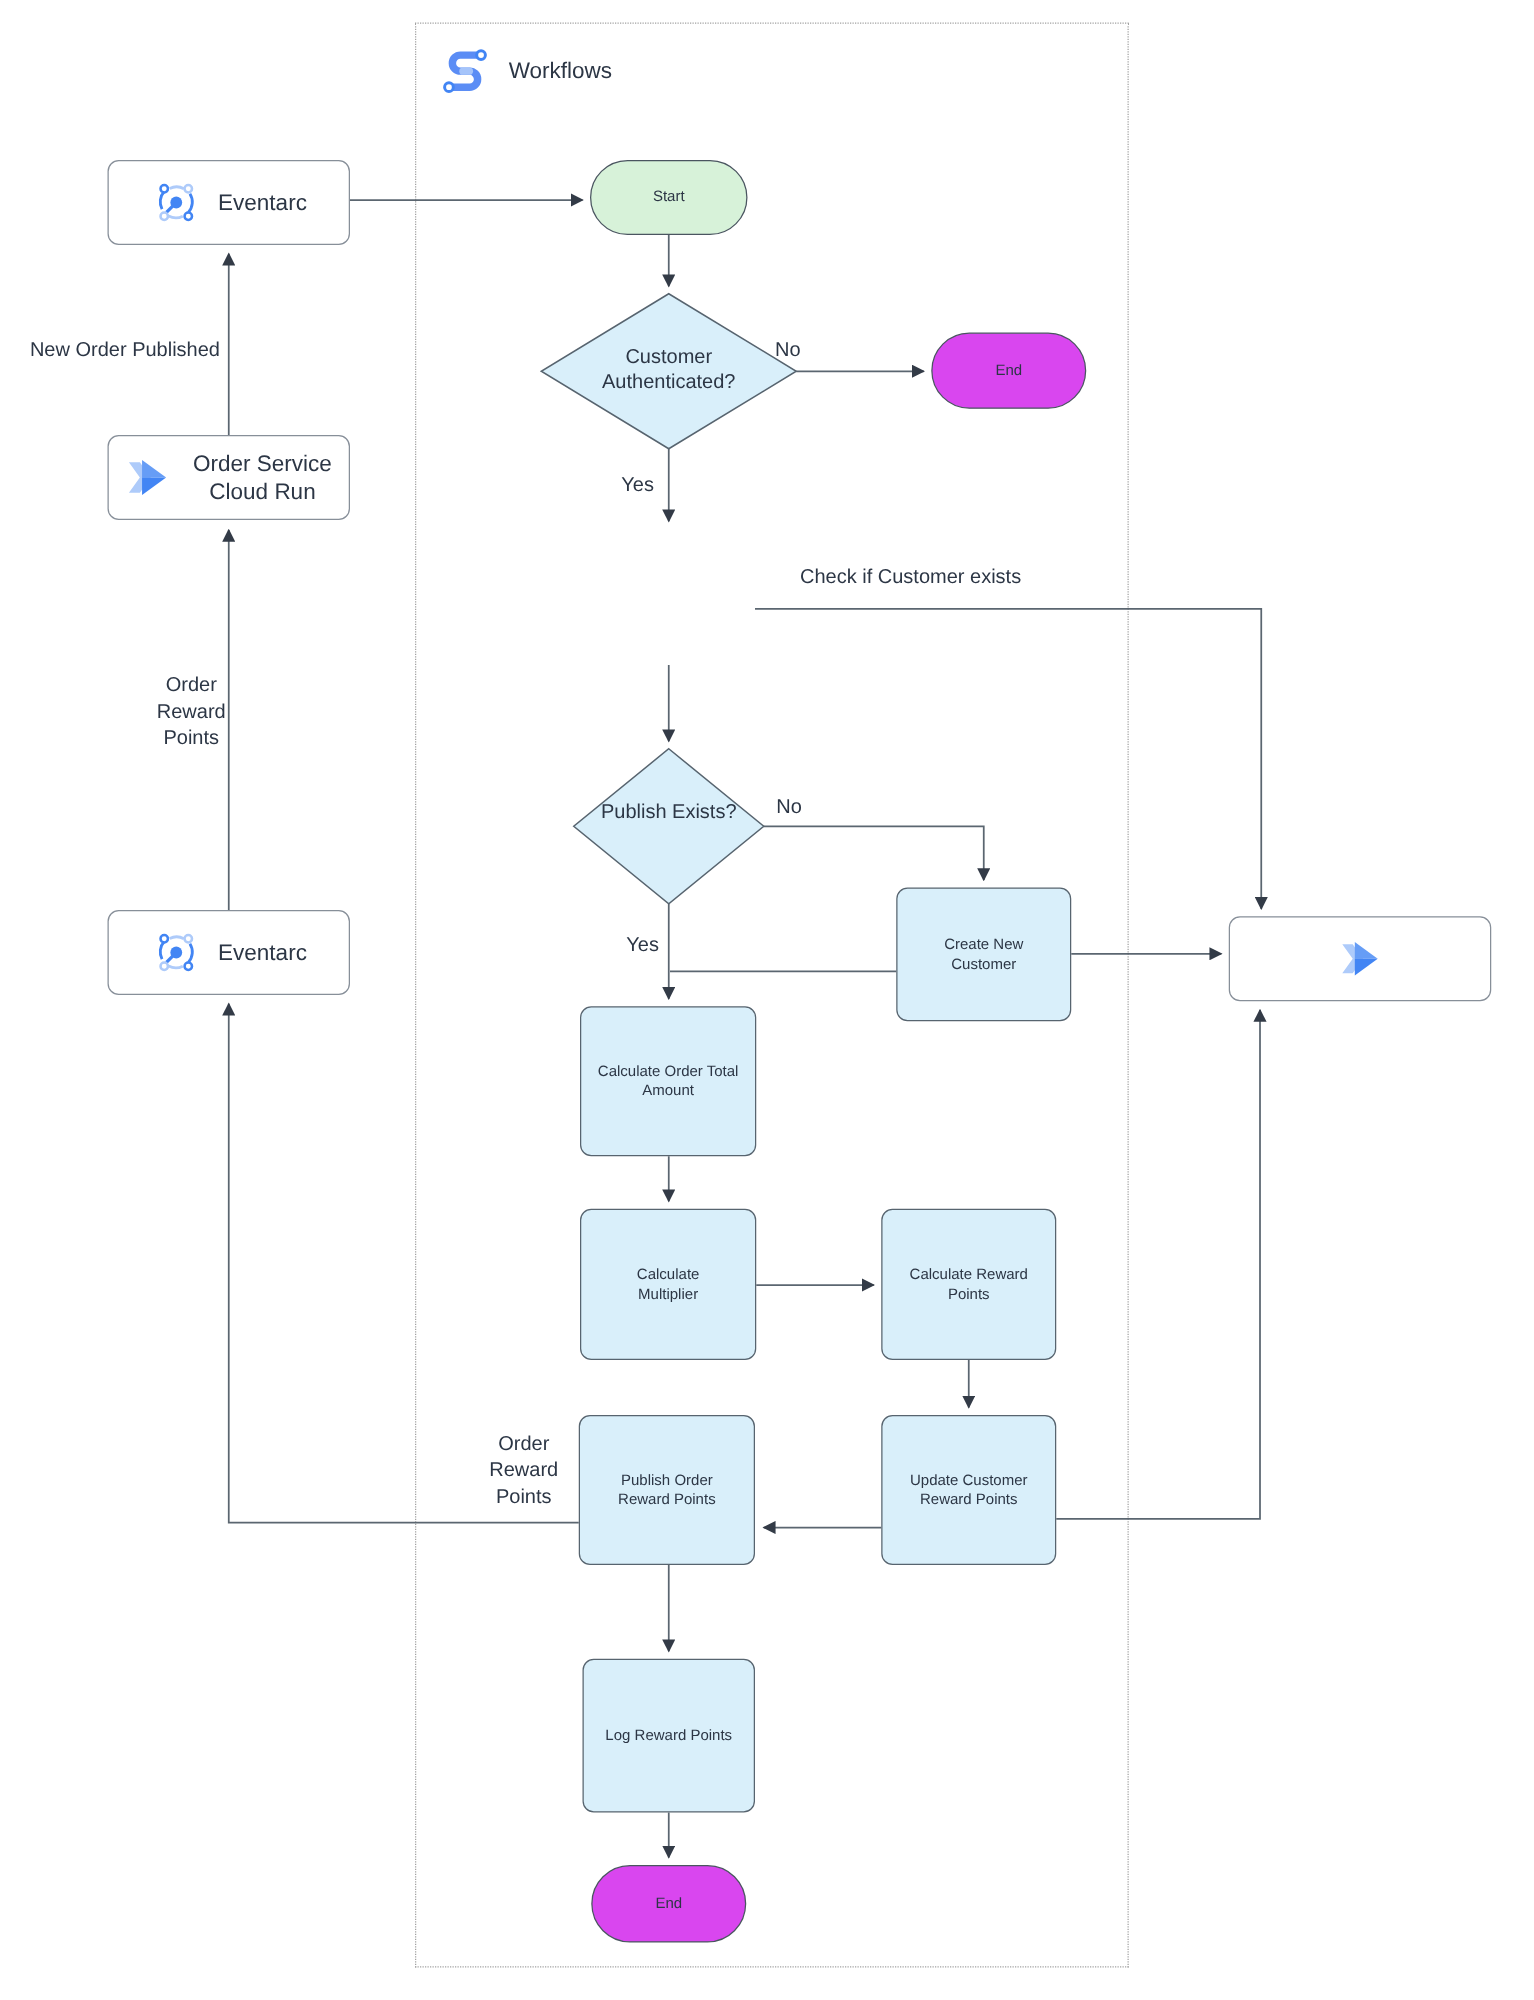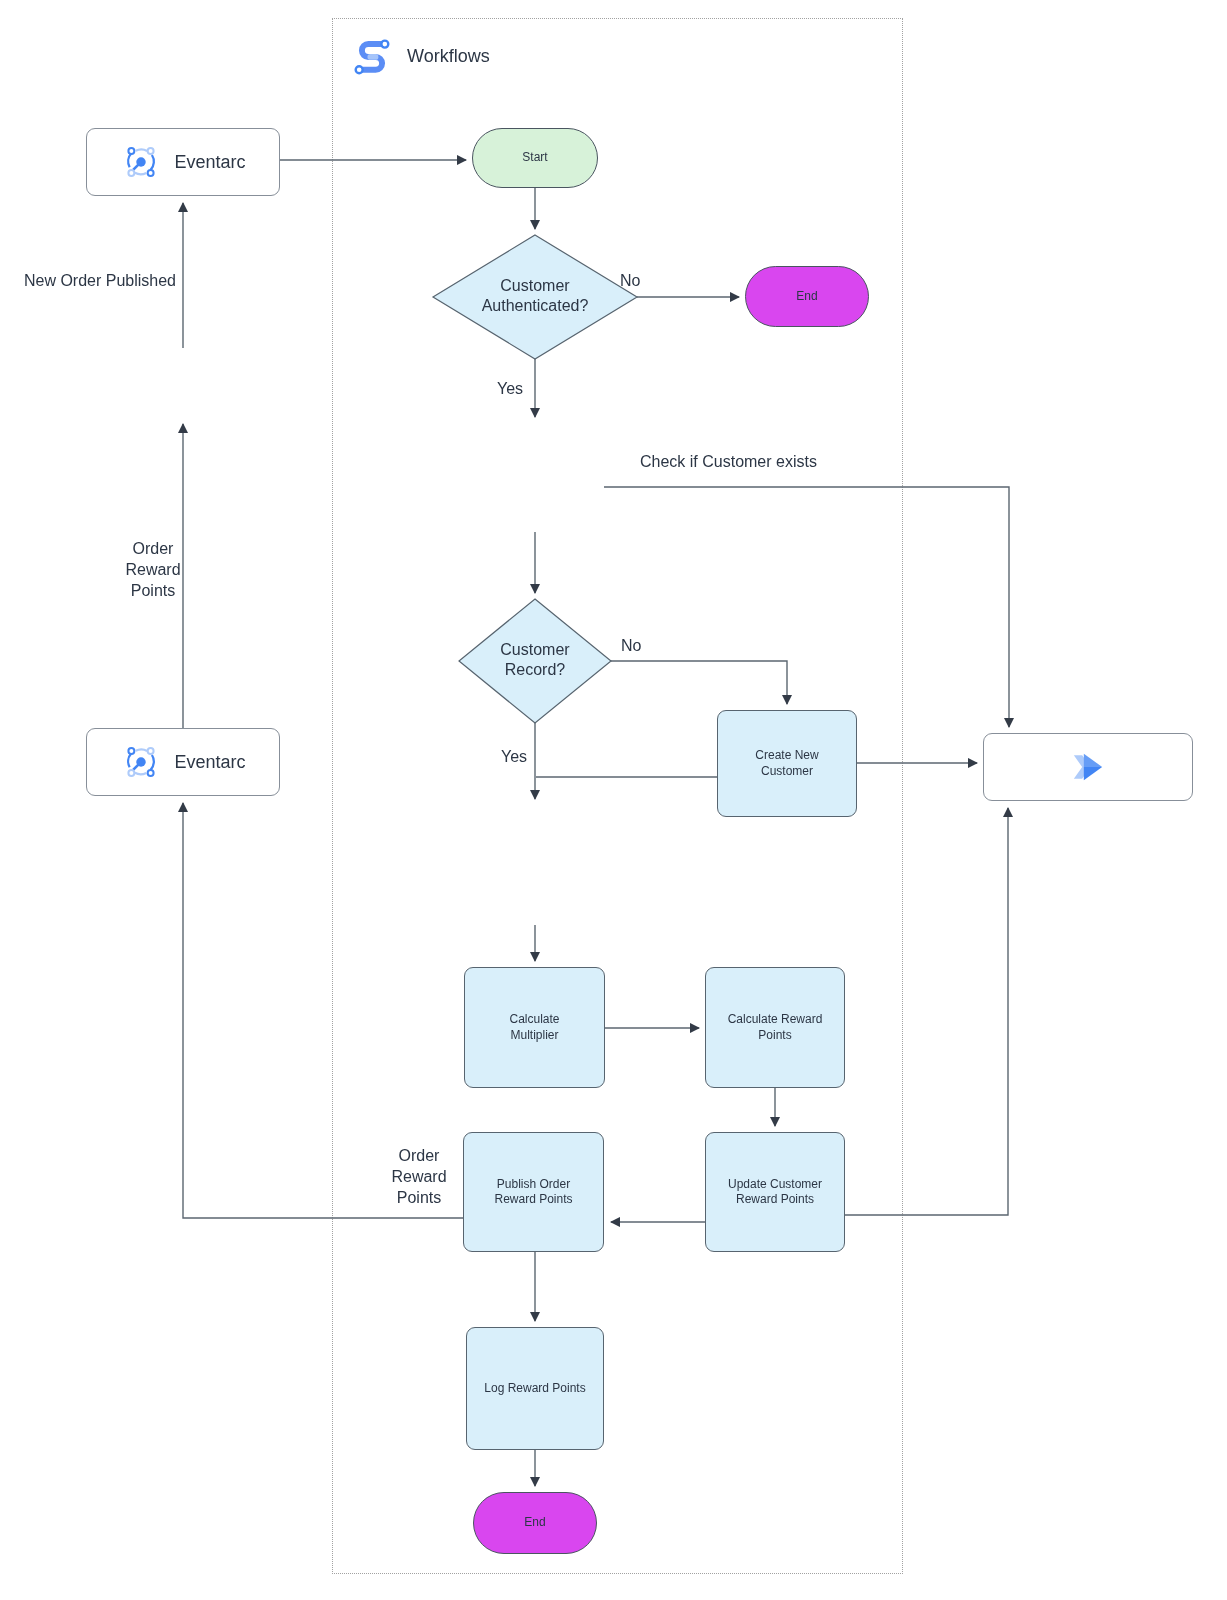--- a/index.html
+++ b/index.html
@@ -82,20 +82,28 @@
       <line x1="15" y1="33" x2="23" y2="25" stroke="#4285f4" stroke-width="3"></line>
       <circle cx="24" cy="24" r="5.4" fill="#4285f4"></circle>
       <circle cx="13" cy="11.5" r="3.4" fill="#ffffff" stroke="#4285f4" stroke-width="2.3"></circle>
       <circle cx="35" cy="11.5" r="3.4" fill="#ffffff" stroke="#aecbfa" stroke-width="2.3"></circle>
       <circle cx="13" cy="36.5" r="3.4" fill="#ffffff" stroke="#aecbfa" stroke-width="2.3"></circle>
       <circle cx="35" cy="36.5" r="3.4" fill="#ffffff" stroke="#4285f4" stroke-width="2.3"></circle>
     </svg>
     <span class="slabel">Eventarc</span>
   </div>
 
+  <div class="node service" style="left:86px;top:348px;width:194px;height:68px">
+    <svg class="icon" width="42" height="42" viewBox="0 0 48 48">
+      <polygon points="7,10 17,10 27,24 17,38 7,38 17,24" fill="#aecbfa"></polygon>
+      <polygon points="19,8 41,24 19,24" fill="#669df6"></polygon>
+      <polygon points="19,24 41,24 19,40" fill="#4285f4"></polygon>
+    </svg>
+    <span class="slabel" style="max-width:118px">Order Service Cloud Run</span>
+  </div>
 
   <div class="node service" style="left:86px;top:728px;width:194px;height:68px">
     <svg class="icon" width="42" height="42" viewBox="0 0 48 48">
       <path d="M 11 30 A 14 14 0 0 1 13 14" stroke="#4285f4" stroke-width="2.6" fill="none"></path>
       <path d="M 18 11.2 A 14 14 0 0 1 31 11.4" stroke="#aecbfa" stroke-width="2.6" fill="none"></path>
       <path d="M 36.5 16 A 14 14 0 0 1 35 33" stroke="#4285f4" stroke-width="2.6" fill="none"></path>
       <path d="M 30 36.5 A 14 14 0 0 1 17 36.3" stroke="#aecbfa" stroke-width="2.6" fill="none"></path>
       <line x1="15" y1="33" x2="23" y2="25" stroke="#4285f4" stroke-width="3"></line>
       <circle cx="24" cy="24" r="5.4" fill="#4285f4"></circle>
       <circle cx="13" cy="11.5" r="3.4" fill="#ffffff" stroke="#4285f4" stroke-width="2.3"></circle>
@@ -118,26 +126,29 @@
     <span class="nlabel">Start</span>
   </div>
 
   <div class="dlabel" style="left:455px;top:276px;width:160px">Customer Authenticated?</div>
 
   <div class="node pill-end" style="left:745px;top:266px;width:124px;height:61px">
     <span class="nlabel">End</span>
   </div>
 
 
-  <div class="dlabel" style="left:475px;top:640px;width:120px">Customer Record?</div>
+  <div class="dlabel" style="left:475px;top:640px;width:120px">Publish Exists?</div>
 
   <div class="node process" style="left:717px;top:710px;width:140px;height:107px">
     <span class="nlabel" style="max-width:108px">Create New Customer</span>
   </div>
 
+  <div class="node process" style="left:464px;top:805px;width:141px;height:120px">
+    <span class="nlabel" style="max-width:130px">Calculate Order Total Amount</span>
+  </div>
 
   <div class="node process" style="left:464px;top:967px;width:141px;height:121px">
     <span class="nlabel" style="max-width:90px">Calculate Multiplier</span>
   </div>
 
   <div class="node process" style="left:705px;top:967px;width:140px;height:121px">
     <span class="nlabel" style="max-width:112px">Calculate Reward Points</span>
   </div>
 
   <div class="node process" style="left:705px;top:1132px;width:140px;height:120px">

